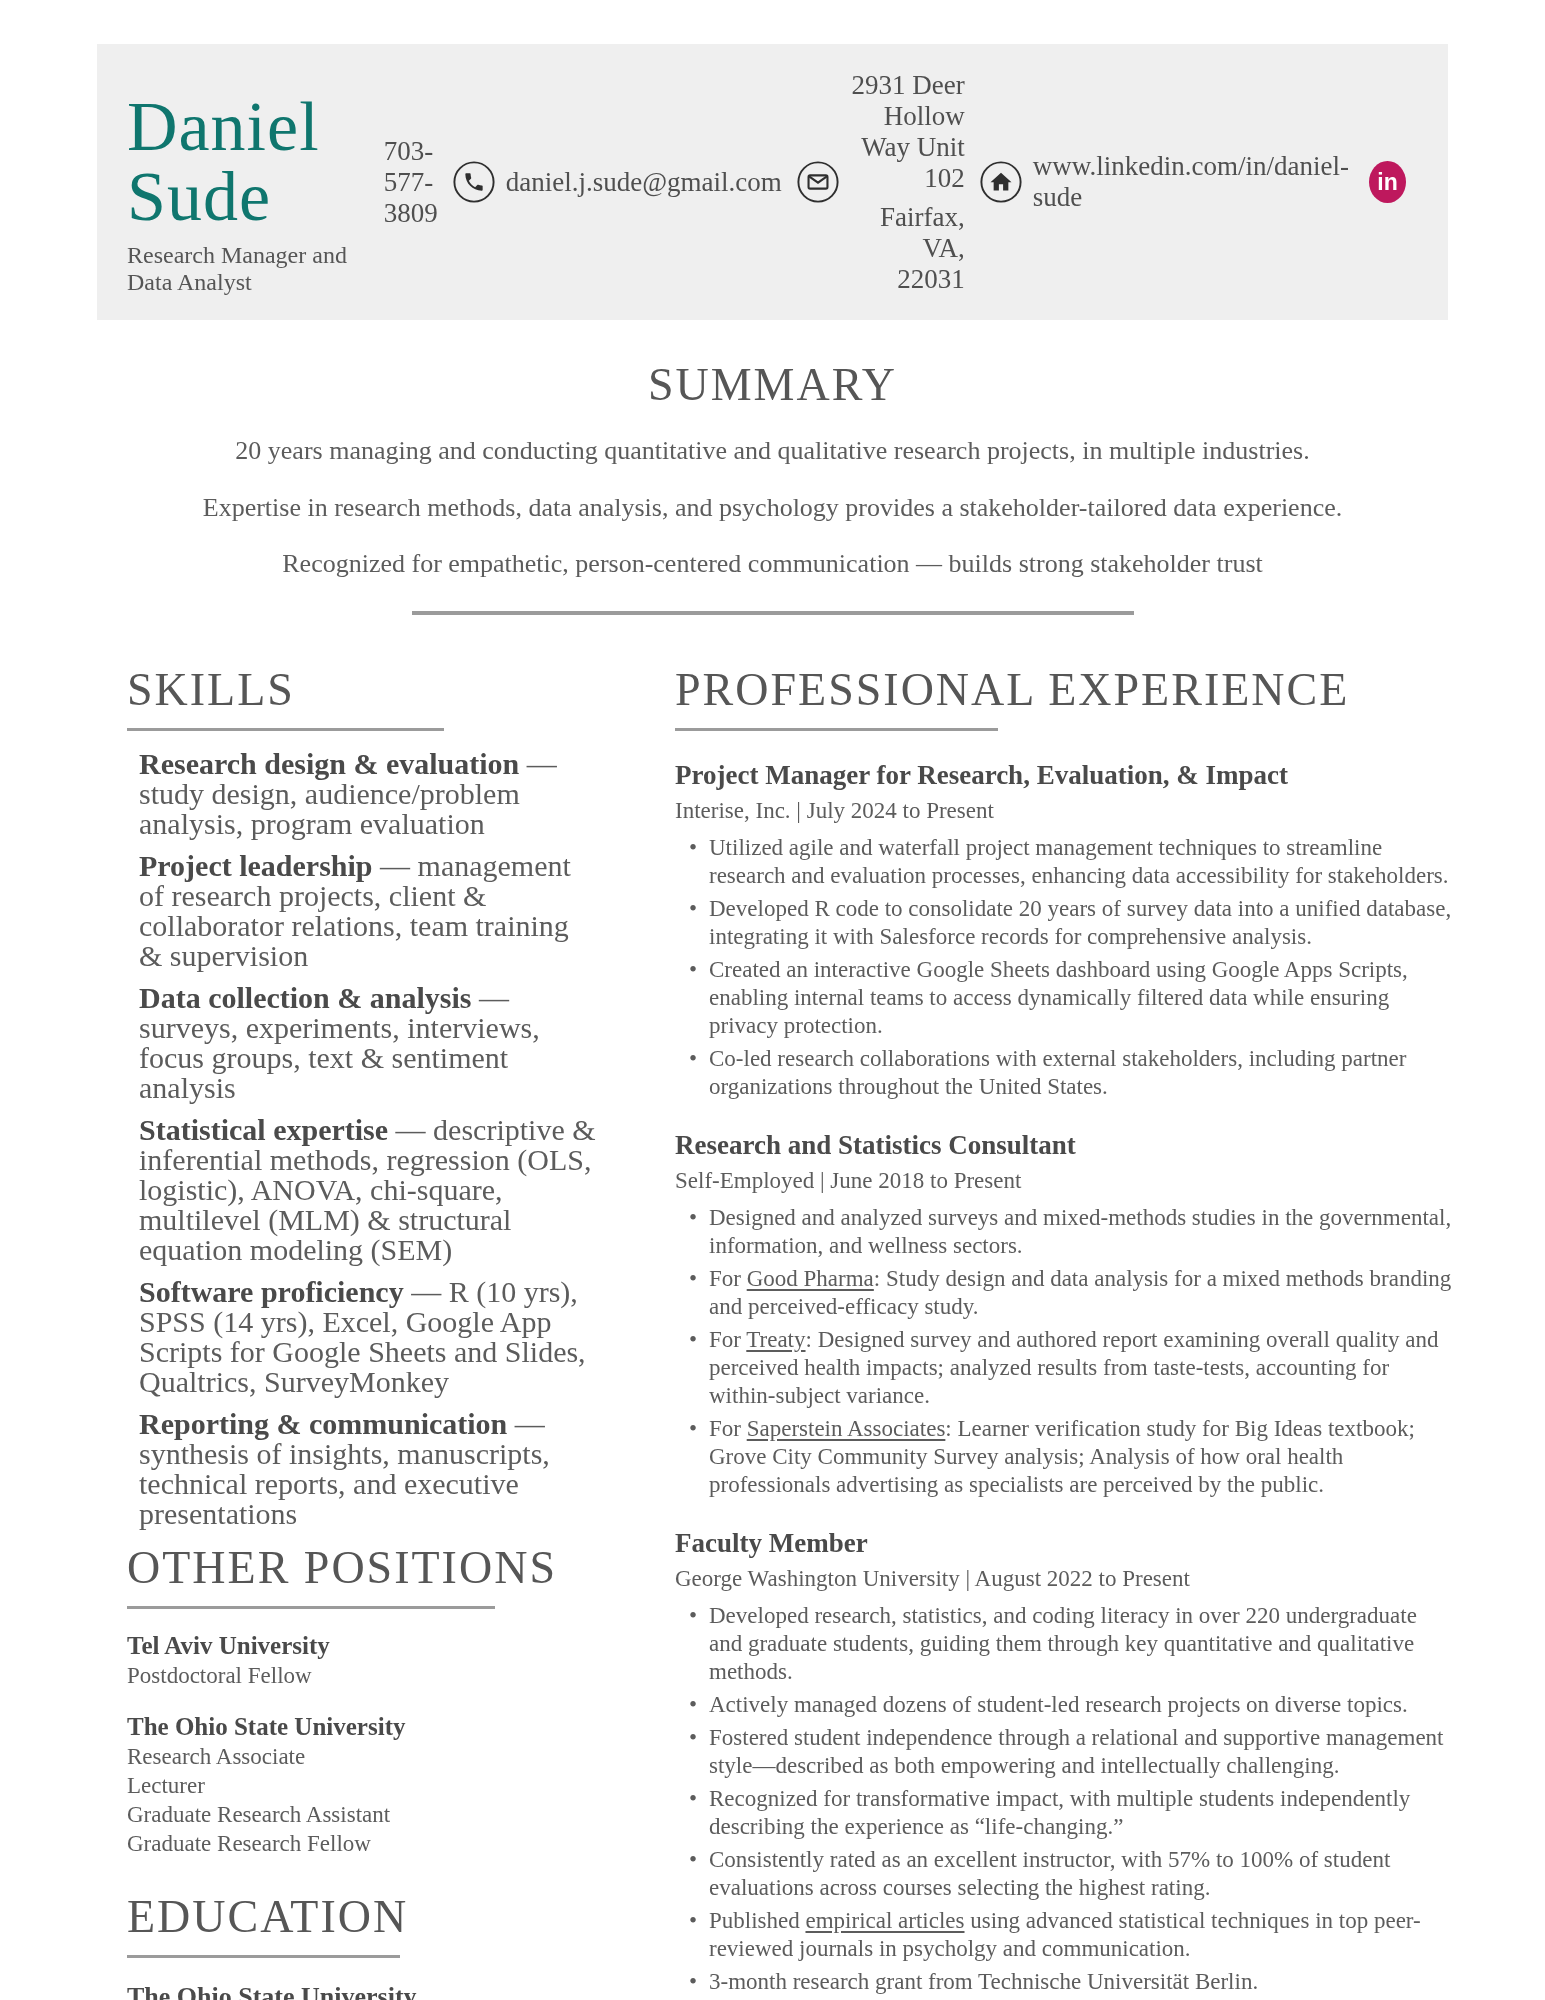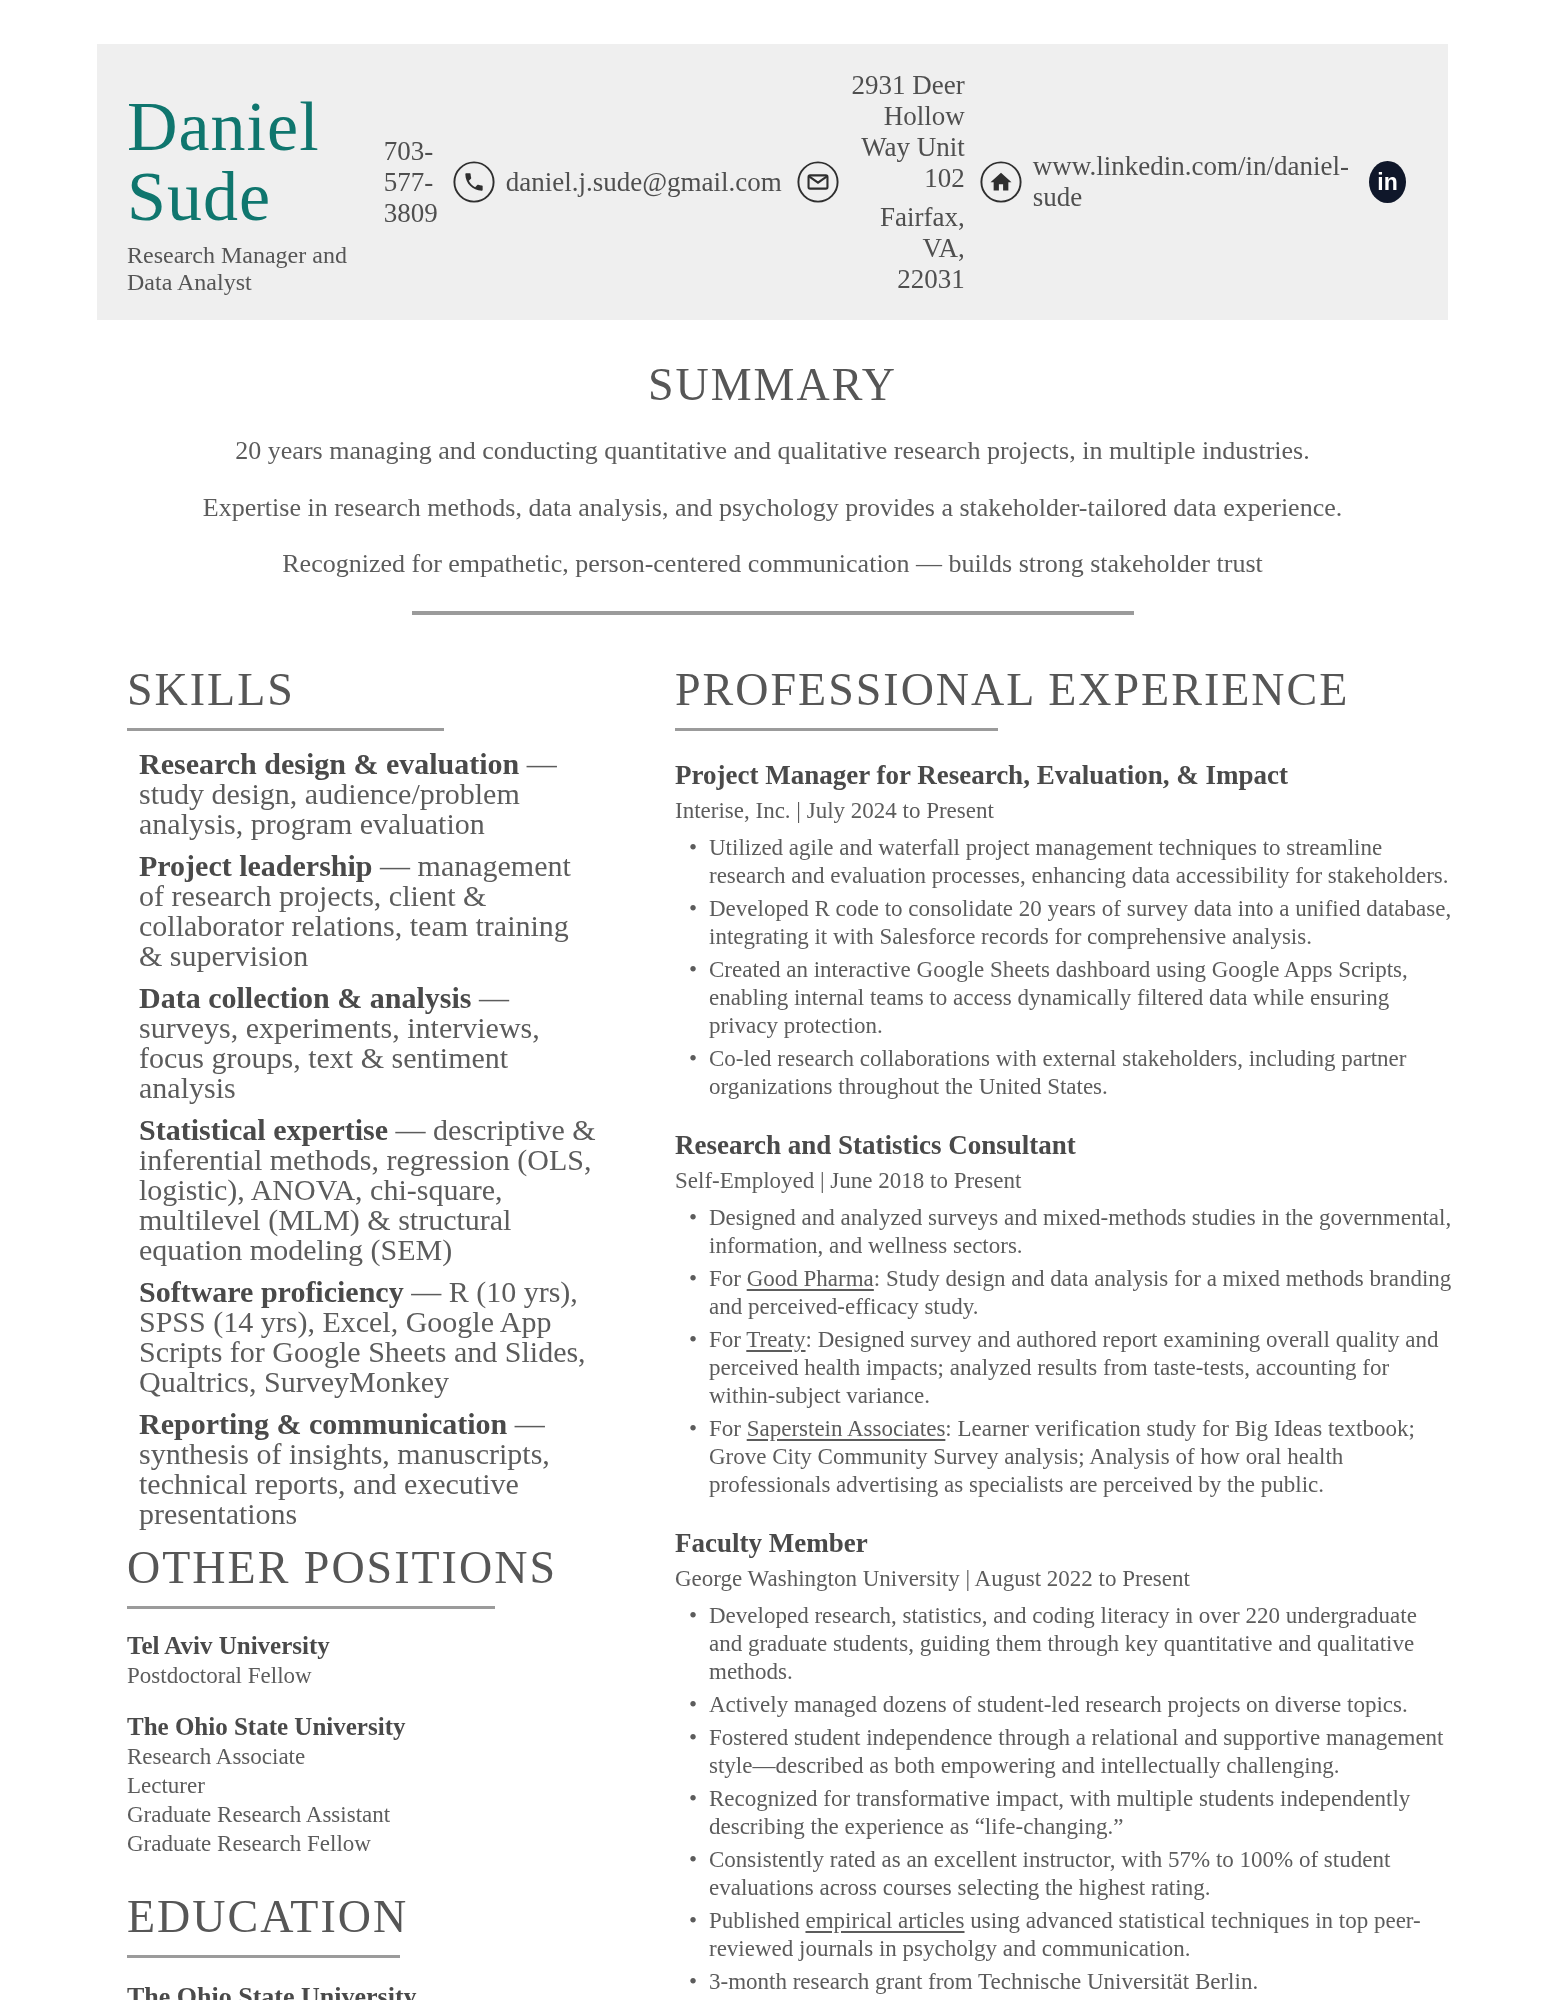--- a/index.html
+++ b/index.html
@@ -13,21 +13,21 @@
     display:flex;justify-content:space-between;box-sizing:border-box;
   }
   .id-block{align-self:flex-end;padding:0 0 24px 30px;}
   .person-name{font-size:70px;font-weight:400;color:#0f766e;margin:0;line-height:1.0;letter-spacing:1px;}
   .person-title{font-size:24px;color:#565656;margin-top:10px;}
   .contact{display:flex;flex-direction:row;justify-content:flex-start;gap:11px;padding-right:42px;}
   .contact-row{display:flex;align-items:center;justify-content:flex-end;gap:15px;font-size:27px;color:#4f4f4f;}
   .addr{text-align:right;display:flex;flex-direction:column;gap:8px;}
   .icon svg{display:block;}
   .linkedin-badge{
-    width:42px;height:42px;border-radius:50%;background:#0f172a;color:#ffffff;
+    width:42px;height:42px;border-radius:50%;background:#be185d;color:#ffffff;
     display:flex;align-items:center;justify-content:center;
     font-family:"Liberation Sans", sans-serif;font-weight:bold;font-size:23px;
   }
   .summary{margin-top:38px;text-align:center;}
   .section-heading{font-size:46px;font-weight:400;letter-spacing:2px;color:#565656;margin:0;}
   .summary p{font-size:26px;margin:24px 60px 0;line-height:1.25;}
   .summary-rule{width:722px;height:4px;background:#9b9b9b;margin:30px auto 0;}
   .columns{display:grid;grid-template-columns:483px 780px;column-gap:65px;margin:48px 90px 0 127px;}
   .heading-rule{height:3px;background:#9b9b9b;margin-top:12px;}
   .rule-skills{width:317px;}

